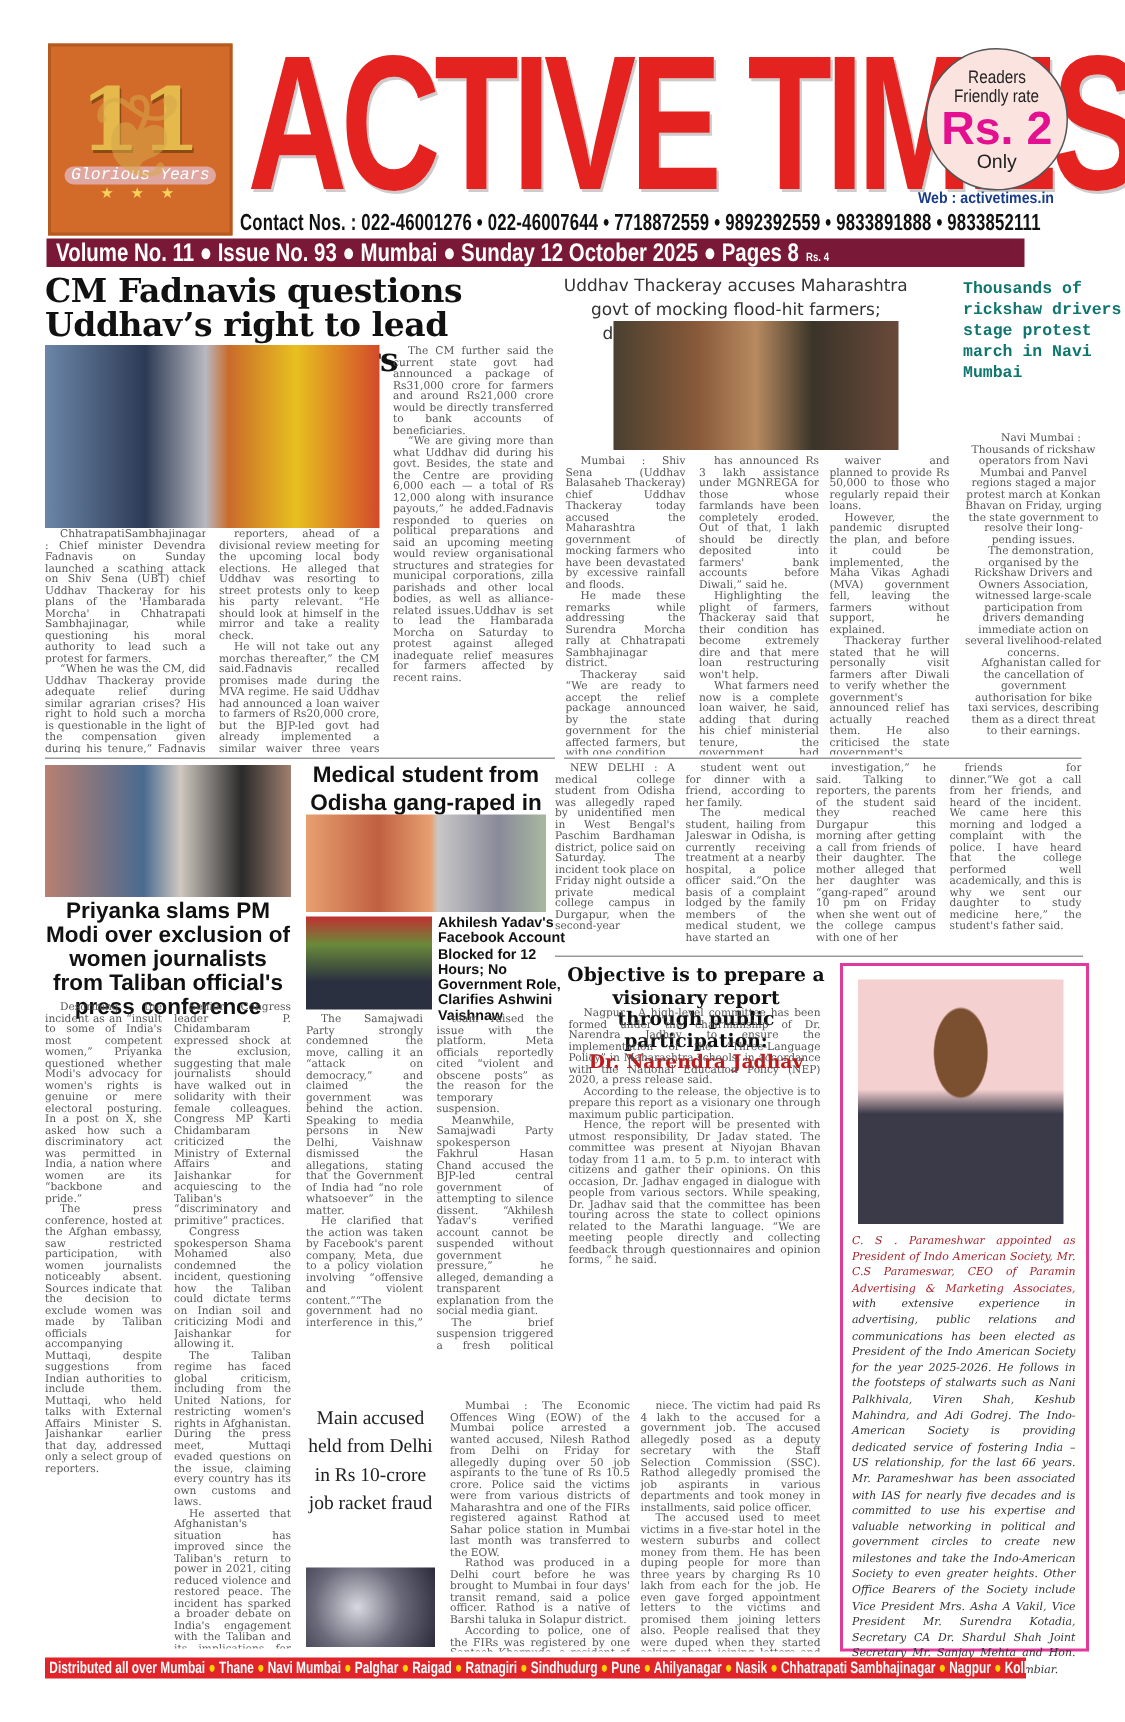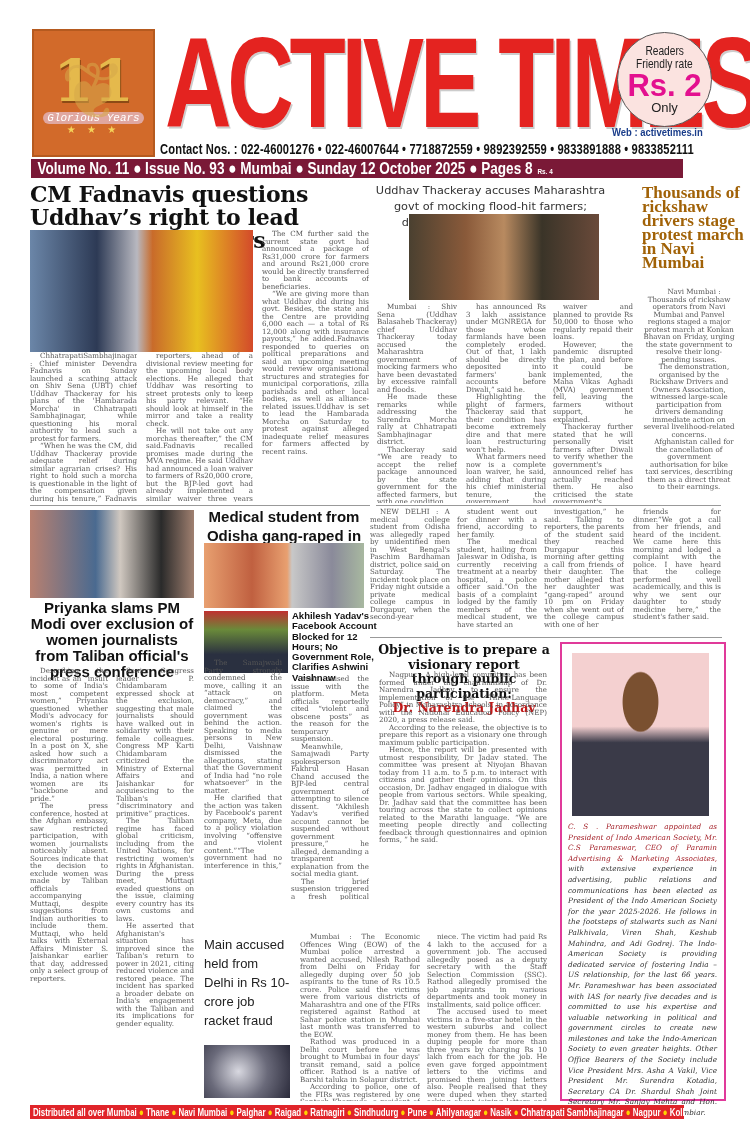--- a/index.html
+++ b/index.html
@@ -19,21 +19,21 @@
 .price .rs{font-size:31px;font-weight:bold;color:#e3108f;line-height:30px}
 .price .only{font-size:13px;color:#222;line-height:14px}
 .web{left:612px;top:126px;font-family:"Liberation Sans",sans-serif;font-size:10.5px;color:#1a3d8a;font-weight:bold;transform:scaleX(.9);transform-origin:left}
 .contact{left:160px;top:140px;width:520px;font-family:"Liberation Sans",sans-serif;font-weight:bold;font-size:15.5px;color:#111;white-space:nowrap;transform:scaleX(.72);transform-origin:left top;letter-spacing:.2px}
 .volbar{left:31px;top:159px;width:652px;height:19px;background:#7a1937;color:#fff;font-family:"Liberation Sans",sans-serif;font-weight:bold;font-size:17px;line-height:19px;white-space:nowrap;overflow:hidden}
 .volbar span.inner{display:inline-block;transform:scaleX(.8);transform-origin:left;padding-left:8px}
 .volbar .rs4{font-size:8px;margin-left:6px}
 
 .h1{left:30px;top:183px;width:335px;font-family:"DejaVu Serif",serif;font-weight:bold;font-size:22px;line-height:23px;color:#111;letter-spacing:-.3px}
 .h-uddhav{left:368px;top:183px;width:245px;text-align:center;font-family:"DejaVu Sans",sans-serif;font-size:11.3px;line-height:16px;color:#333}
-.h-rick{left:642px;top:186px;width:108px;font-family:Liberation Serif, serif;font-weight:bold;font-size:17px;line-height:14px;color:#a16207}
+.h-rick{left:642px;top:186px;width:108px;font-family:Liberation Mono, monospace;font-weight:bold;font-size:11px;line-height:14px;color:#0f766e}
 .photo{background:#888;overflow:hidden}
 .condensed{font-family:"Liberation Sans",sans-serif;font-weight:bold;color:#111;transform-origin:left top}
 .rule{background:#999;height:1px}
 .bottombar{left:30px;top:1105px;width:654px;height:14px;background:#e0242a;color:#fff;font-family:"Liberation Sans",sans-serif;font-weight:bold;font-size:11px;line-height:14px;white-space:nowrap;overflow:hidden}
 .bottombar .inner{display:inline-block;transform:scaleX(.72);transform-origin:left;padding-left:4px}
 .dot{color:#ffd400}
 .ad-box{left:560px;top:642px;width:166px;height:459px;border:2px solid #e03a9a;background:#fff}
 .ad-text{font-family:"DejaVu Serif",serif;font-style:italic;font-size:7.3px;line-height:10.6px;color:#333;text-align:justify}
 .ad-text .red{color:#a5232b}
 </style>
@@ -103,20 +103,21 @@
 <div class="abs rule" style="left:376px;top:505px;width:345px"></div>
 
 <div class="abs photo" style="left:30px;top:510px;width:164px;height:88px;background:linear-gradient(90deg,#b88070 0%,#4a6a90 40%,#d0c8c0 55%,#2a2a2a 80%,#a08070)"></div>
 <div class="abs condensed" style="left:30px;top:600px;width:164px;font-size:15px;line-height:16px;text-align:center">Priyanka slams PM Modi over exclusion of women journalists from Taliban official's press conference</div>
 <div class="col body-text" style="left:30px;top:667px;width:78px;height:432px">
     <p>Describing the incident as an “insult to some of India's most competent women,” Priyanka questioned whether Modi's advocacy for women's rights is genuine or mere electoral posturing. In a post on X, she asked how such a discriminatory act was permitted in India, a nation where women are its “backbone and pride.”</p>
     <p>The press conference, hosted at the Afghan embassy, saw restricted participation, with women journalists noticeably absent. Sources indicate that the decision to exclude women was made by Taliban officials accompanying Muttaqi, despite suggestions from Indian authorities to include them. Muttaqi, who held talks with External Affairs Minister S. Jaishankar earlier that day, addressed only a select group of reporters.</p>
 </div>
 <div class="col body-text" style="left:116px;top:667px;width:78px;height:432px">
   <p>Senior Congress leader P. Chidambaram expressed shock at the exclusion, suggesting that male journalists should have walked out in solidarity with their female colleagues. Congress MP Karti Chidambaram criticized the Ministry of External Affairs and Jaishankar for acquiescing to the Taliban's “discriminatory and primitive” practices.</p>
+    <p>Congress spokesperson Shama Mohamed also condemned the incident, questioning how the Taliban could dictate terms on Indian soil and criticizing Modi and Jaishankar for allowing it.</p>
     <p>The Taliban regime has faced global criticism, including from the United Nations, for restricting women's rights in Afghanistan. During the press meet, Muttaqi evaded questions on the issue, claiming every country has its own customs and laws.</p>
     <p>He asserted that Afghanistan's situation has improved since the Taliban's return to power in 2021, citing reduced violence and restored peace. The incident has sparked a broader debate on India's engagement with the Taliban and its implications for gender equality.</p>
 </div>
 
 <div class="abs condensed" style="left:203px;top:507px;width:162px;font-size:15px;line-height:19px;text-align:center">Medical student from Odisha gang-raped in West Bengal</div>
 <div class="abs photo" style="left:204px;top:543px;width:160px;height:65px;background:linear-gradient(90deg,#e8a070 0%,#c06040 30%,#e8a070 52%,#c8c8c8 55%,#8a8a9a 80%,#a8b8a0)"></div>
 <div class="col body-text" style="left:370px;top:508px;width:80px;height:130px">
     <p>NEW DELHI : A medical college student from Odisha was allegedly raped by unidentified men in West Bengal's Paschim Bardhaman district, police said on Saturday. The incident took place on Friday night outside a private medical college campus in Durgapur, when the second-year</p>
   </div>
 <div class="col body-text" style="left:457px;top:508px;width:80px;height:130px">
@@ -126,31 +127,31 @@
 <div class="col body-text" style="left:544px;top:508px;width:80px;height:130px">
     <p>investigation,” he said. Talking to reporters, the parents of the student said they reached Durgapur this morning after getting a call from friends of their daughter. The mother alleged that her daughter was “gang-raped” around 10 pm on Friday when she went out of the college campus with one of her</p>
   </div>
 <div class="col body-text" style="left:633px;top:508px;width:88px;height:130px">
     <p>friends for dinner.”We got a call from her friends, and heard of the incident. We came here this morning and lodged a complaint with the police. I have heard that the college performed well academically, and this is why we sent our daughter to study medicine here,” the student's father said.</p>
   </div>
 <div class="abs rule" style="left:370px;top:637px;width:352px"></div>
 
 <div class="abs photo" style="left:204px;top:611px;width:84px;height:62px;background:linear-gradient(180deg,#c03030 0%,#6a8a3a 30%,#2a3040 70%,#2a3040)"></div>
 <div class="abs condensed" style="left:292px;top:611px;width:85px;font-size:9.5px;line-height:10.3px">Akhilesh Yadav's Facebook Account Blocked for 12 Hours; No Government Role, Clarifies Ashwini Vaishnaw</div>
-<div class="col body-text" style="left:204px;top:659px;width:78px;height:210px">
+<div class="col body-text" style="left:204px;top:675px;width:78px;height:210px">
   <p>The Samajwadi Party strongly condemned the move, calling it an “attack on democracy,” and claimed the government was behind the action. Speaking to media persons in New Delhi, Vaishnaw dismissed the allegations, stating that the Government of India had “no role whatsoever” in the matter.</p>
     <p>He clarified that the action was taken by Facebook's parent company, Meta, due to a policy violation involving “offensive and violent content.”“The government had no interference in this,” the minister said. “Meta acted independently under its community guidelines.”</p>
 </div>
 <div class="col body-text" style="left:291px;top:675px;width:78px;height:225px">
   <p>team raised the issue with the platform. Meta officials reportedly cited “violent and obscene posts” as the reason for the temporary suspension.</p>
     <p>Meanwhile, Samajwadi Party spokesperson Fakhrul Hasan Chand accused the BJP-led central government of attempting to silence dissent. “Akhilesh Yadav's verified account cannot be suspended without government pressure,” he alleged, demanding a transparent explanation from the social media giant.</p>
     <p>The brief suspension triggered a fresh political flashpoint between the ruling BJP and the opposition in Uttar Pradesh, with the Samajwadi Party calling for greater transparency in social media moderation policies.</p>
 </div>
 
-<div class="abs" style="left:204px;top:935px;width:86px;font-family:Liberation Sans, sans-serif;font-size:13px;line-height:19px;color:#222">Main accused held from Delhi in Rs 10-crore job racket fraud</div>
+<div class="abs" style="left:204px;top:935px;width:86px;text-align:center;font-family:Liberation Serif, serif;font-size:13px;line-height:19px;color:#222">Main accused held from Delhi in Rs 10-crore job racket fraud</div>
 <div class="abs photo" style="left:204px;top:1045px;width:86px;height:53px;background:radial-gradient(circle at 40% 50%,#d8d8e0,#6a6a7a 50%,#2a2a3a)"></div>
 <div class="col body-text" style="left:300px;top:933px;width:120px;height:168px">
   <p>Mumbai : The Economic Offences Wing (EOW) of the Mumbai police arrested a wanted accused, Nilesh Rathod from Delhi on Friday for allegedly duping over 50 job aspirants to the tune of Rs 10.5 crore. Police said the victims were from various districts of Maharashtra and one of the FIRs registered against Rathod at Sahar police station in Mumbai last month was transferred to the EOW.</p>
     <p>Rathod was produced in a Delhi court before he was brought to Mumbai in four days' transit remand, said a police officer. Rathod is a native of Barshi taluka in Solapur district.</p>
     <p>According to police, one of the FIRs was registered by one Santosh Kharpude, a resident of Navi Mumbai who was looking for a job for his</p>
 </div>
 <div class="col body-text" style="left:427px;top:933px;width:120px;height:168px">
   <p>niece. The victim had paid Rs 4 lakh to the accused for a government job. The accused allegedly posed as a deputy secretary with the Staff Selection Commission (SSC). Rathod allegedly promised the job aspirants in various departments and took money in installments, said police officer.</p>
     <p>The accused used to meet victims in a five-star hotel in the western suburbs and collect money from them. He has been duping people for more than three years by charging Rs 10 lakh from each for the job. He even gave forged appointment letters to the victims and promised them joining letters also. People realised that they were duped when they started asking about joining letters and accused started avoiding them, added the official.</p>
 </div>

